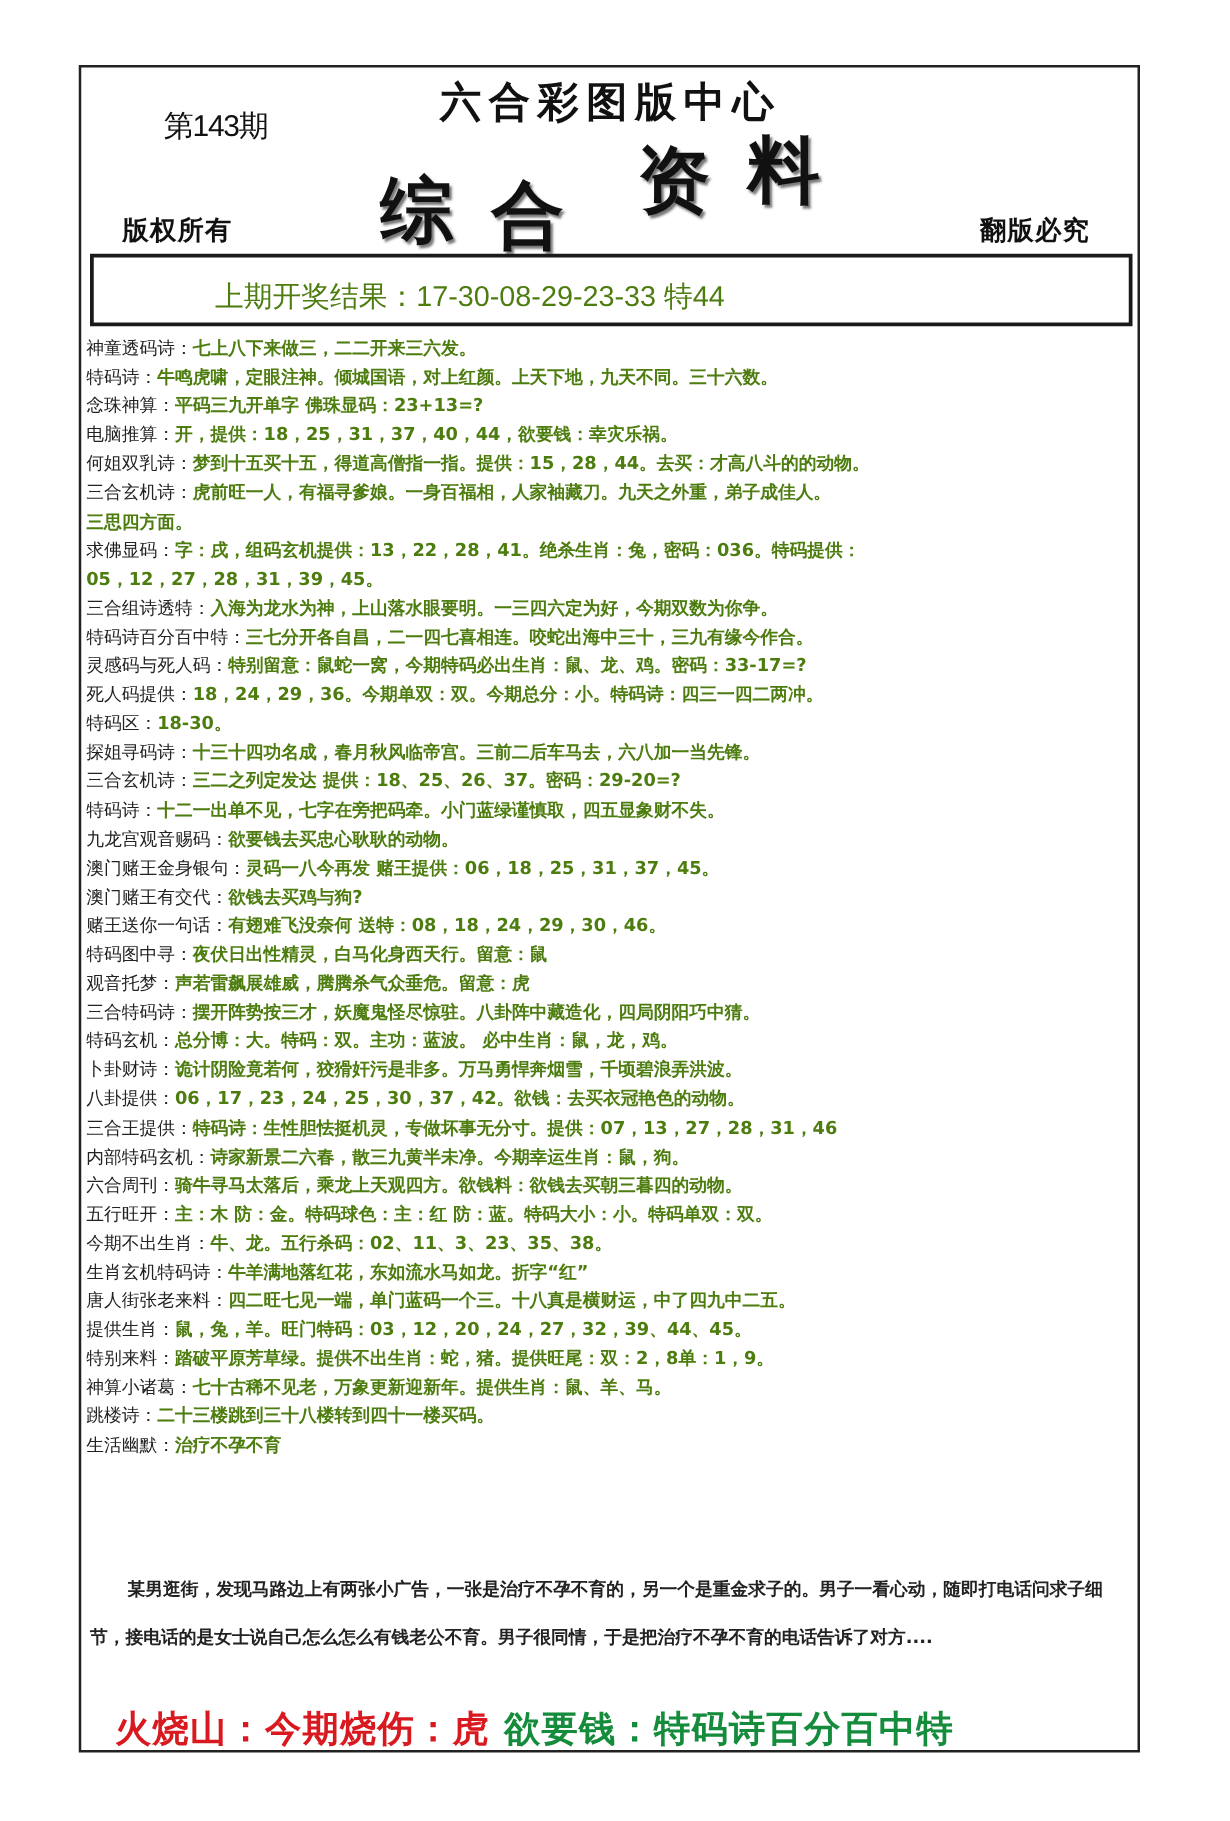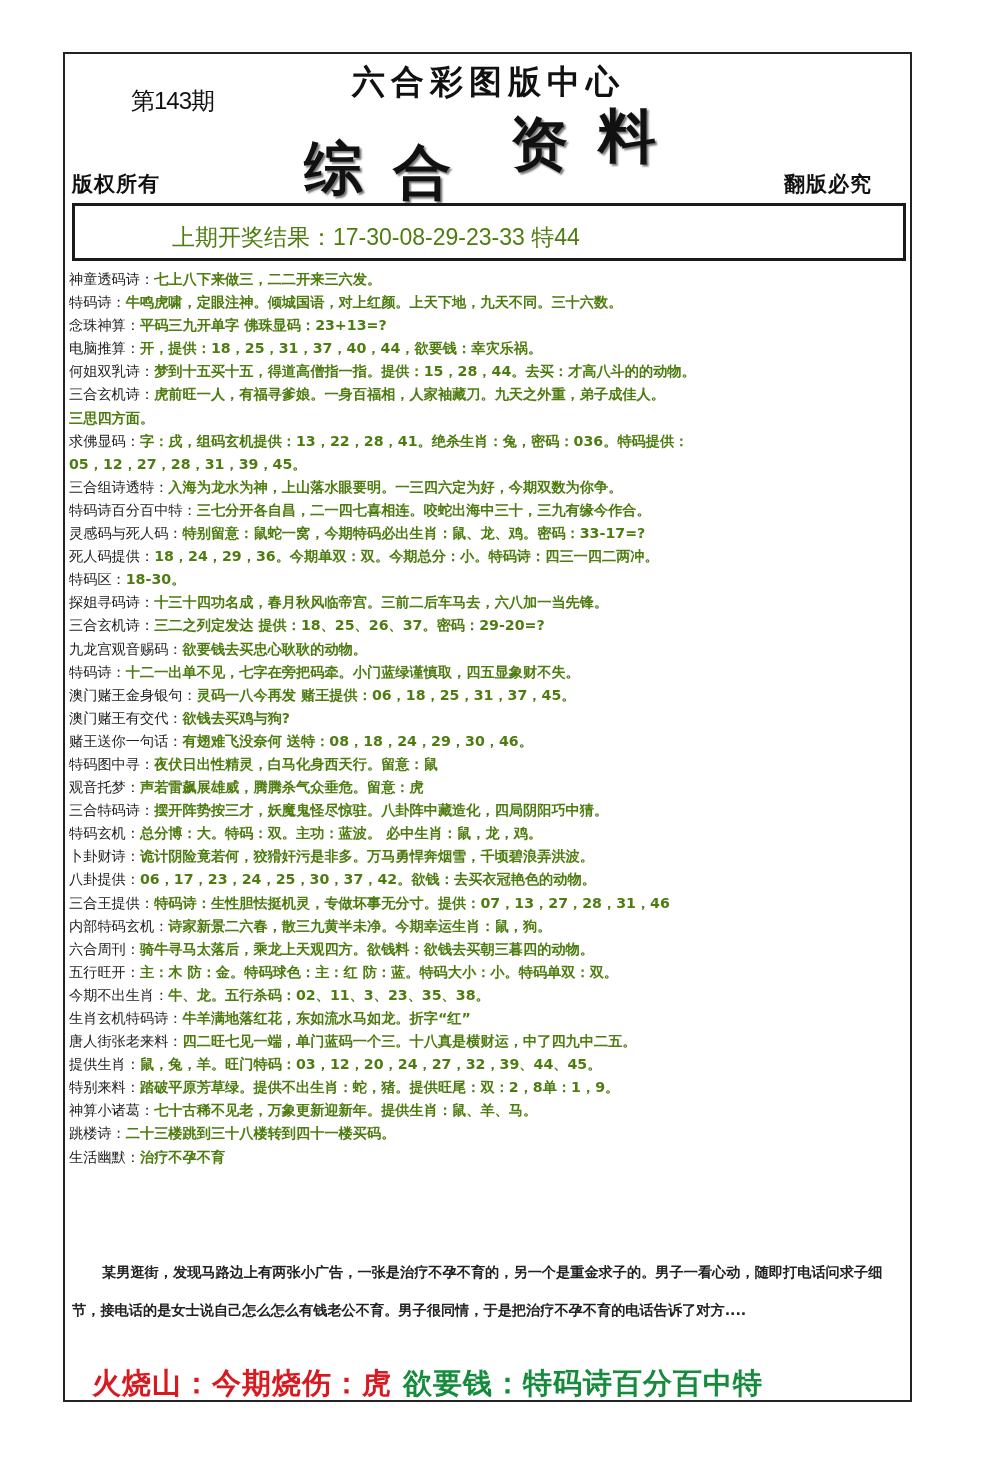--- a/index.html
+++ b/index.html
@@ -12,21 +12,21 @@
   .center-title { position: absolute; left: 352px; top: 60px; font-family: Liberation Sans, sans-serif;
                   font-size: 33px; font-weight: bold; letter-spacing: 6px; color: #111; }
   .big { position: absolute; font-family: "DejaVu Serif", serif; font-weight: bold; color: #111;
          font-size: 58px; text-shadow: 2px 2px 2px #777; }
   .big.c1 { left: 304px; top: 130px; }
   .big.c2 { left: 393px; top: 134px; }
   .big.c3 { left: 510px; top: 106px; }
   .big.c4 { left: 598px; top: 98px; }
   .corner { position: absolute; top: 170px; font-family: "DejaVu Serif", serif; font-weight: bold;
             font-size: 21px; color: #111; letter-spacing: 1px; }
-  .corner.left { left: 72px; }
+  .corner.left { left: 98px; }
   .corner.right { left: 784px; }
   .result-box { position: absolute; left: 72px; top: 203px; width: 834px; height: 58px;
                 border: 3px solid #1a1a1a; box-sizing: border-box; }
   .result-text { position: absolute; left: 172px; top: 222px; font-family: "Liberation Sans", sans-serif;
                  font-size: 23px; color: #4d7c0f; white-space: nowrap; }
   .lines { position: absolute; left: 69px; top: 268px; width: 845px; }
   .line { height: 23.1px; line-height: 23.1px; font-size: 14.2px; white-space: nowrap; overflow: hidden; }
   .line .lbl { font-weight: normal; color: #222; }
   .line .cnt { font-weight: bold; color: #4d7c0f; }
   .story { position: absolute; left: 72px; top: 1253px; width: 820px; font-size: 14.2px;
@@ -64,22 +64,22 @@
     <div class="line"><span class="lbl"></span><span class="cnt">三思四方面。</span></div>
     <div class="line"><span class="lbl">求佛显码：</span><span class="cnt">字：戌，组码玄机提供：13，22，28，41。绝杀生肖：兔，密码：036。特码提供：</span></div>
     <div class="line"><span class="lbl"></span><span class="cnt">05，12，27，28，31，39，45。</span></div>
     <div class="line"><span class="lbl">三合组诗透特：</span><span class="cnt">入海为龙水为神，上山落水眼要明。一三四六定为好，今期双数为你争。</span></div>
     <div class="line"><span class="lbl">特码诗百分百中特：</span><span class="cnt">三七分开各自昌，二一四七喜相连。咬蛇出海中三十，三九有缘今作合。</span></div>
     <div class="line"><span class="lbl">灵感码与死人码：</span><span class="cnt">特别留意：鼠蛇一窝，今期特码必出生肖：鼠、龙、鸡。密码：33-17=?</span></div>
     <div class="line"><span class="lbl">死人码提供：</span><span class="cnt">18，24，29，36。今期单双：双。今期总分：小。特码诗：四三一四二两冲。</span></div>
     <div class="line"><span class="lbl">特码区：</span><span class="cnt">18-30。</span></div>
     <div class="line"><span class="lbl">探姐寻码诗：</span><span class="cnt">十三十四功名成，春月秋风临帝宫。三前二后车马去，六八加一当先锋。</span></div>
     <div class="line"><span class="lbl">三合玄机诗：</span><span class="cnt">三二之列定发达 提供：18、25、26、37。密码：29-20=?</span></div>
+    <div class="line"><span class="lbl">特码诗：</span><span class="cnt">十二一出单不见，七字在旁把码牵。小门蓝绿谨慎取，四五显象财不失。</span></div>
     <div class="line"><span class="lbl">九龙宫观音赐码：</span><span class="cnt">欲要钱去买忠心耿耿的动物。</span></div>
-    <div class="line"><span class="lbl">特码诗：</span><span class="cnt">十二一出单不见，七字在旁把码牵。小门蓝绿谨慎取，四五显象财不失。</span></div>
     <div class="line"><span class="lbl">澳门赌王金身银句：</span><span class="cnt">灵码一八今再发 赌王提供：06，18，25，31，37，45。</span></div>
     <div class="line"><span class="lbl">澳门赌王有交代：</span><span class="cnt">欲钱去买鸡与狗?</span></div>
     <div class="line"><span class="lbl">赌王送你一句话：</span><span class="cnt">有翅难飞没奈何 送特：08，18，24，29，30，46。</span></div>
     <div class="line"><span class="lbl">特码图中寻：</span><span class="cnt">夜伏日出性精灵，白马化身西天行。留意：鼠</span></div>
     <div class="line"><span class="lbl">观音托梦：</span><span class="cnt">声若雷飙展雄威，腾腾杀气众垂危。留意：虎</span></div>
     <div class="line"><span class="lbl">三合特码诗：</span><span class="cnt">摆开阵势按三才，妖魔鬼怪尽惊驻。八卦阵中藏造化，四局阴阳巧中猜。</span></div>
     <div class="line"><span class="lbl">特码玄机：</span><span class="cnt">总分博：大。特码：双。主功：蓝波。 必中生肖：鼠，龙，鸡。</span></div>
     <div class="line"><span class="lbl">卜卦财诗：</span><span class="cnt">诡计阴险竟若何，狡猾奸污是非多。万马勇悍奔烟雪，千顷碧浪弄洪波。</span></div>
     <div class="line"><span class="lbl">八卦提供：</span><span class="cnt">06，17，23，24，25，30，37，42。欲钱：去买衣冠艳色的动物。</span></div>
     <div class="line"><span class="lbl">三合王提供：</span><span class="cnt">特码诗：生性胆怯挺机灵，专做坏事无分寸。提供：07，13，27，28，31，46</span></div>

